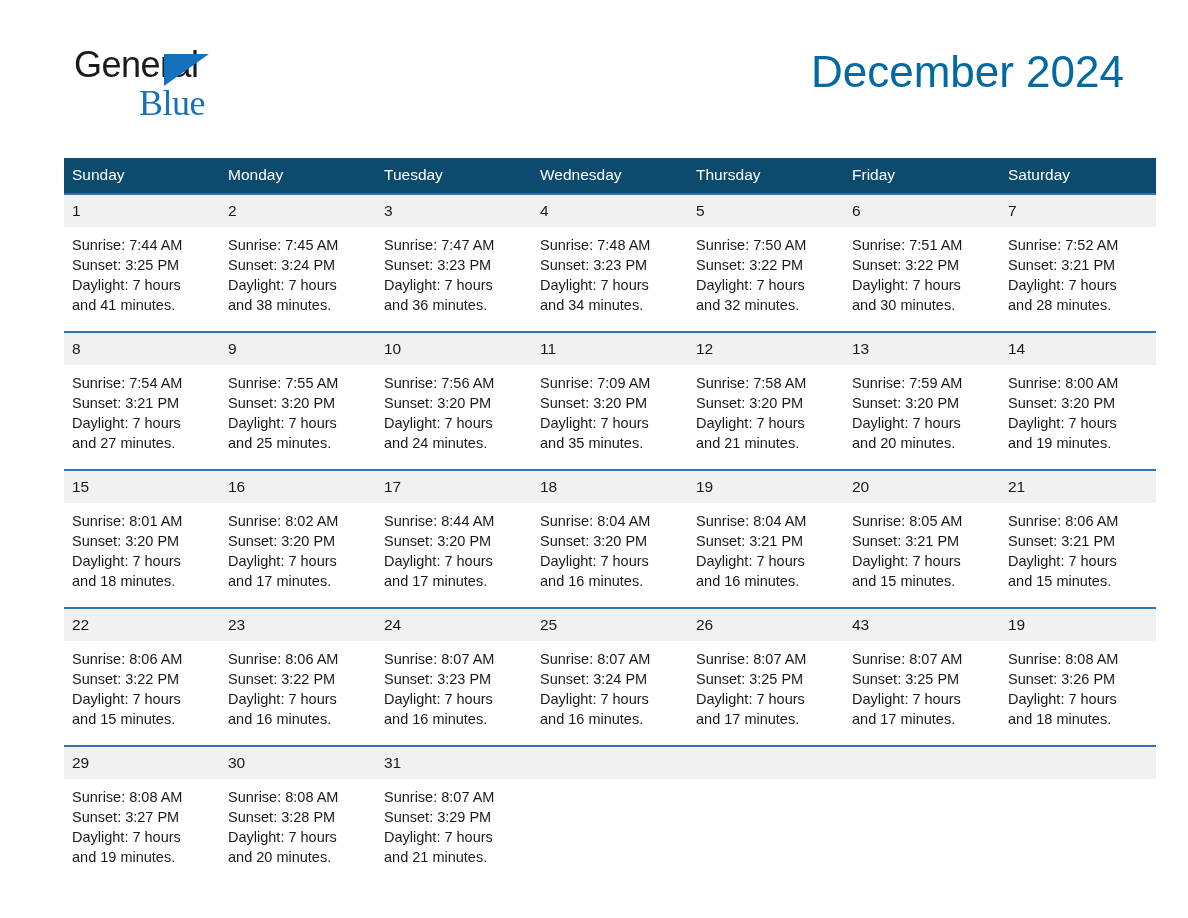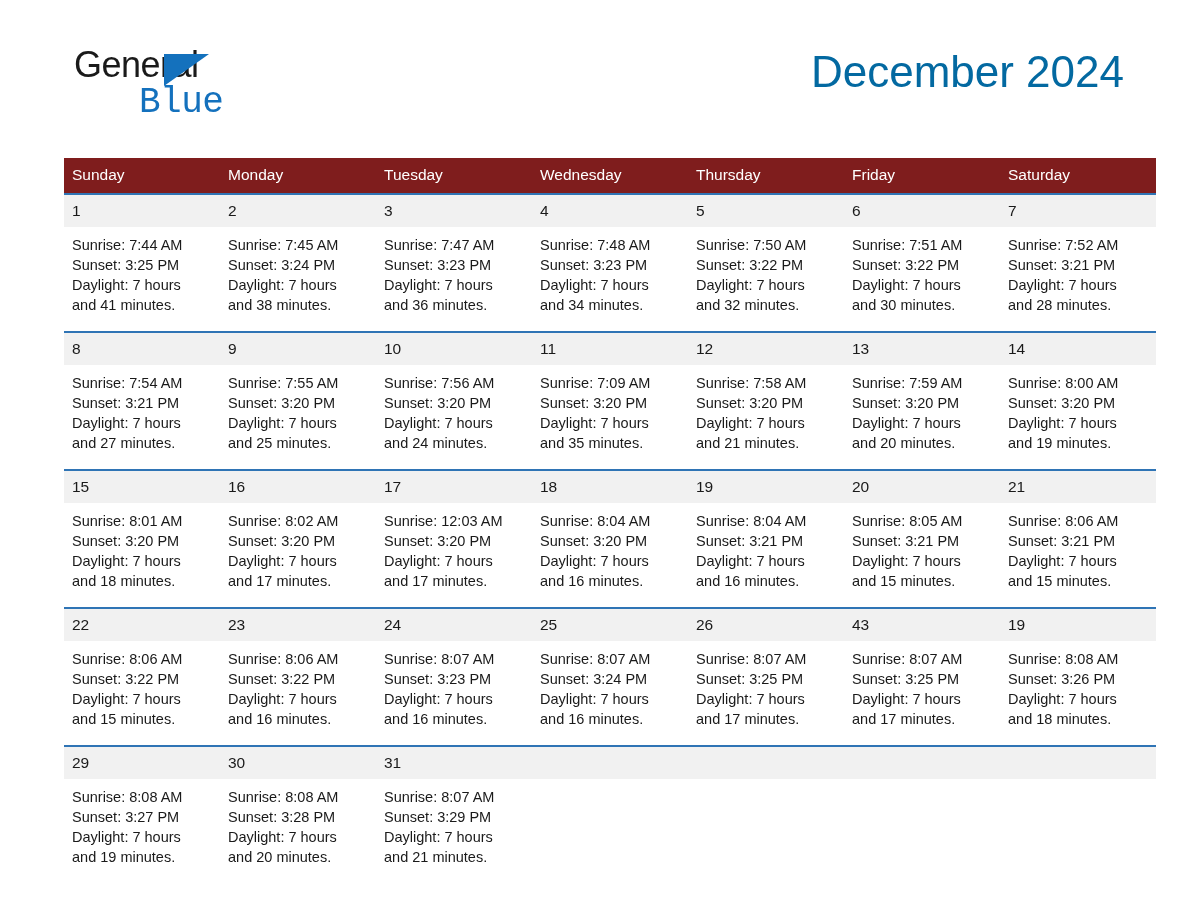--- a/index.html
+++ b/index.html
@@ -55,21 +55,21 @@
     border-left: 45px solid #1471bd;
     border-bottom: 32px solid transparent;
   }
   .brand-blue {
     position: absolute;
     left: 75px;
     top: 38px;
     font-size: 36px;
     letter-spacing: -0.5px;
     color: #1471bd;
-    font-family: Liberation Mono, monospace;
+    font-family: Liberation Serif, serif;
   }
   .titles {
     text-align: right;
     flex: none;
     padding-top: 2px;
   }
   .month-title {
     font-size: 44px;
     line-height: 52px;
     color: #0369a1;
@@ -87,21 +87,21 @@
   }
 
   
   .calendar {
     margin-top: 14px;
     width: 1092px;
     border-collapse: collapse;
     table-layout: fixed;
   }
   .calendar th {
-    background: #7f1d1d;
+    background: #0c4a6e;
     color: #ffffff;
     font-size: 15.5px;
     font-weight: normal;
     text-align: left;
     padding: 8px 0 9px 8px;
     height: 17px;
   }
   .calendar td {
     vertical-align: top;
     padding: 0;
@@ -314,21 +314,21 @@
             <div class="cellbody">
               <div>Sunrise: 8:02 AM</div>
               <div>Sunset: 3:20 PM</div>
               <div>Daylight: 7 hours</div>
               <div>and 17 minutes.</div>
             </div>
           </td>
           <td>
             <div class="daynum">17</div>
             <div class="cellbody">
-              <div>Sunrise: 12:03 AM</div>
+              <div>Sunrise: 8:44 AM</div>
               <div>Sunset: 3:20 PM</div>
               <div>Daylight: 7 hours</div>
               <div>and 17 minutes.</div>
             </div>
           </td>
           <td>
             <div class="daynum">18</div>
             <div class="cellbody">
               <div>Sunrise: 8:04 AM</div>
               <div>Sunset: 3:20 PM</div>

